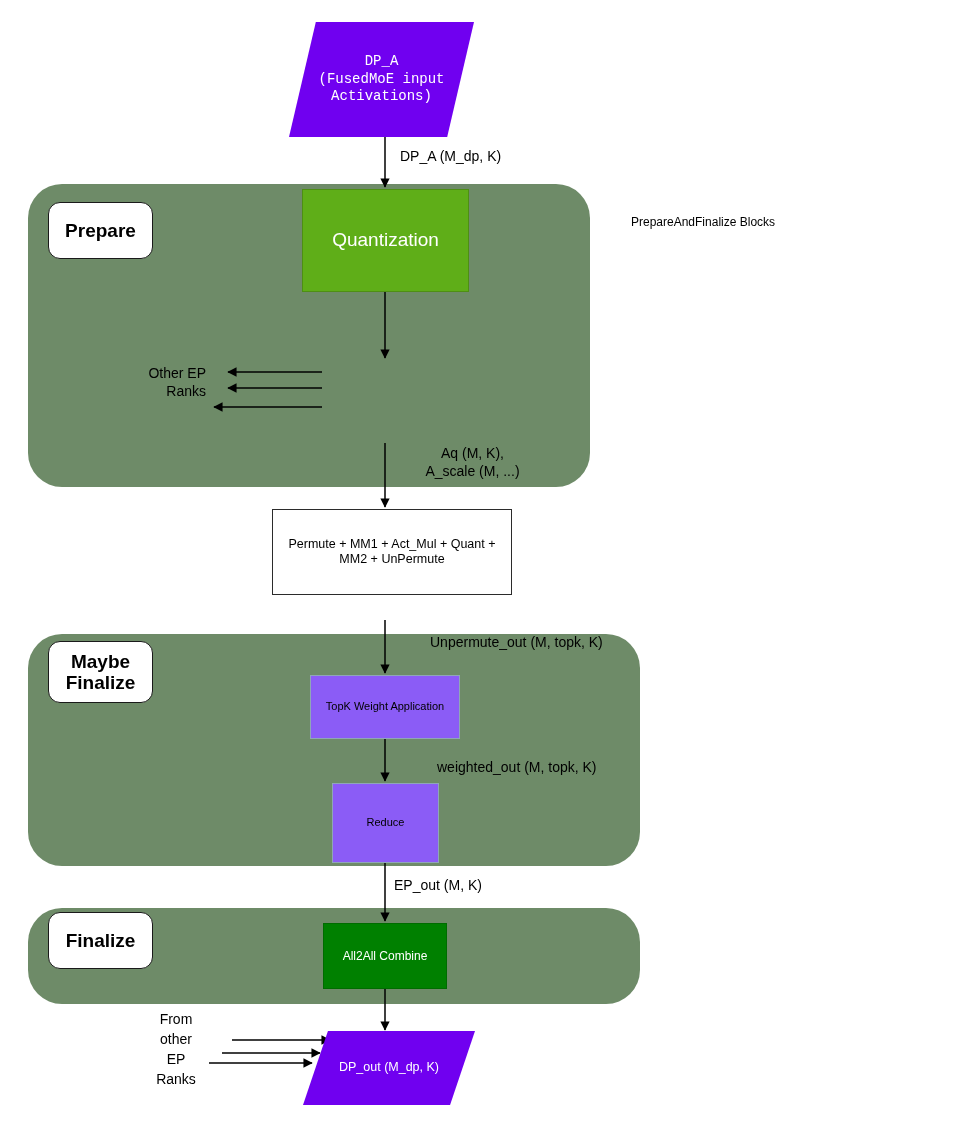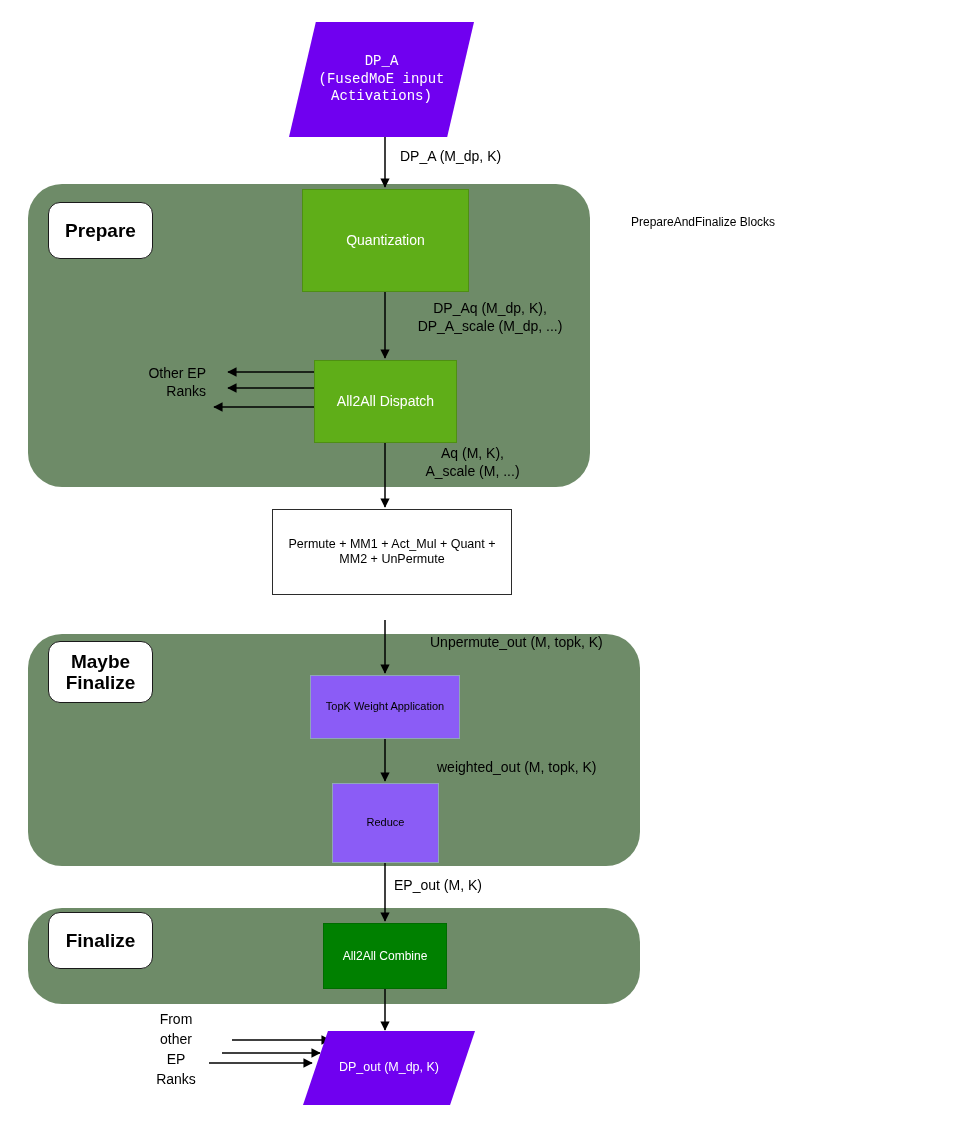--- a/index.html
+++ b/index.html
@@ -51,21 +51,21 @@
     display: flex;
     align-items: center;
     justify-content: center;
     text-align: center;
     line-height: 1.2;
   }
   .proc-green {
     background: #5fae18;
     border: 1px solid #4e8f13;
     color: #ffffff;
-    font-size: 14px;
+    font-size: 19px;
   }
   .proc-darkgreen {
     background: #008000;
     border: 1px solid #006c00;
     color: #ffffff;
     font-size: 12px;
   }
   .proc-white {
     background: #ffffff;
     border: 1.6px solid #2b2b2b;
@@ -174,37 +174,34 @@
   <div class="section-label" style="left:48px; top:912px; width:105px; height:57px;">Finalize</div>
 
   <div class="txt txt-title" style="left:631px; top:215px; width:320px;">PrepareAndFinalize Blocks</div>
 
   <div class="para" style="left:289px; top:22px; width:185px; height:115px; font-size:14px;font-family:Liberation Mono, monospace;">DP_A
 (FusedMoE input
 Activations)</div>
 
   <div class="proc proc-green" style="left:302px; top:189px; width:167px; height:103px;">Quantization</div>
 
-  <div class="proc proc-green" style="left:314px; top:360px; width:143px; height:83px;">All2All Dispatch</div>
 
   <div class="proc proc-white" style="left:272px; top:509px; width:240px; height:86px;">Permute + MM1 + Act_Mul + Quant +
 MM2 + UnPermute</div>
 
   <div class="proc proc-blue" style="left:310px; top:675px; width:150px; height:64px;">TopK Weight Application</div>
 
   <div class="proc proc-blue" style="left:332px; top:783px; width:107px; height:80px;">Reduce</div>
 
   <div class="proc proc-darkgreen" style="left:323px; top:923px; width:124px; height:66px;">All2All Combine</div>
 
   <div class="para" style="left:303px; top:1031px; width:172px; height:74px; font-size:12.5px;">DP_out (M_dp, K)</div>
 
   <div class="txt" style="left:400px; top:147px;">DP_A (M_dp, K)</div>
 
-  <div class="txt txt-center" style="left:400px; top:299px; width:180px;">DP_Aq (M_dp, K),
-DP_A_scale (M_dp, ...)</div>
 
   <div class="txt txt-center" style="left:400px; top:444px; width:145px;">Aq (M, K),
 A_scale (M, ...)</div>
 
   <div class="txt" style="left:430px; top:633px;">Unpermute_out (M, topk, K)</div>
 
   <div class="txt" style="left:437px; top:758px;">weighted_out (M, topk, K)</div>
 
   <div class="txt" style="left:394px; top:876px;text-align:right;">EP_out (M, K)</div>
 

